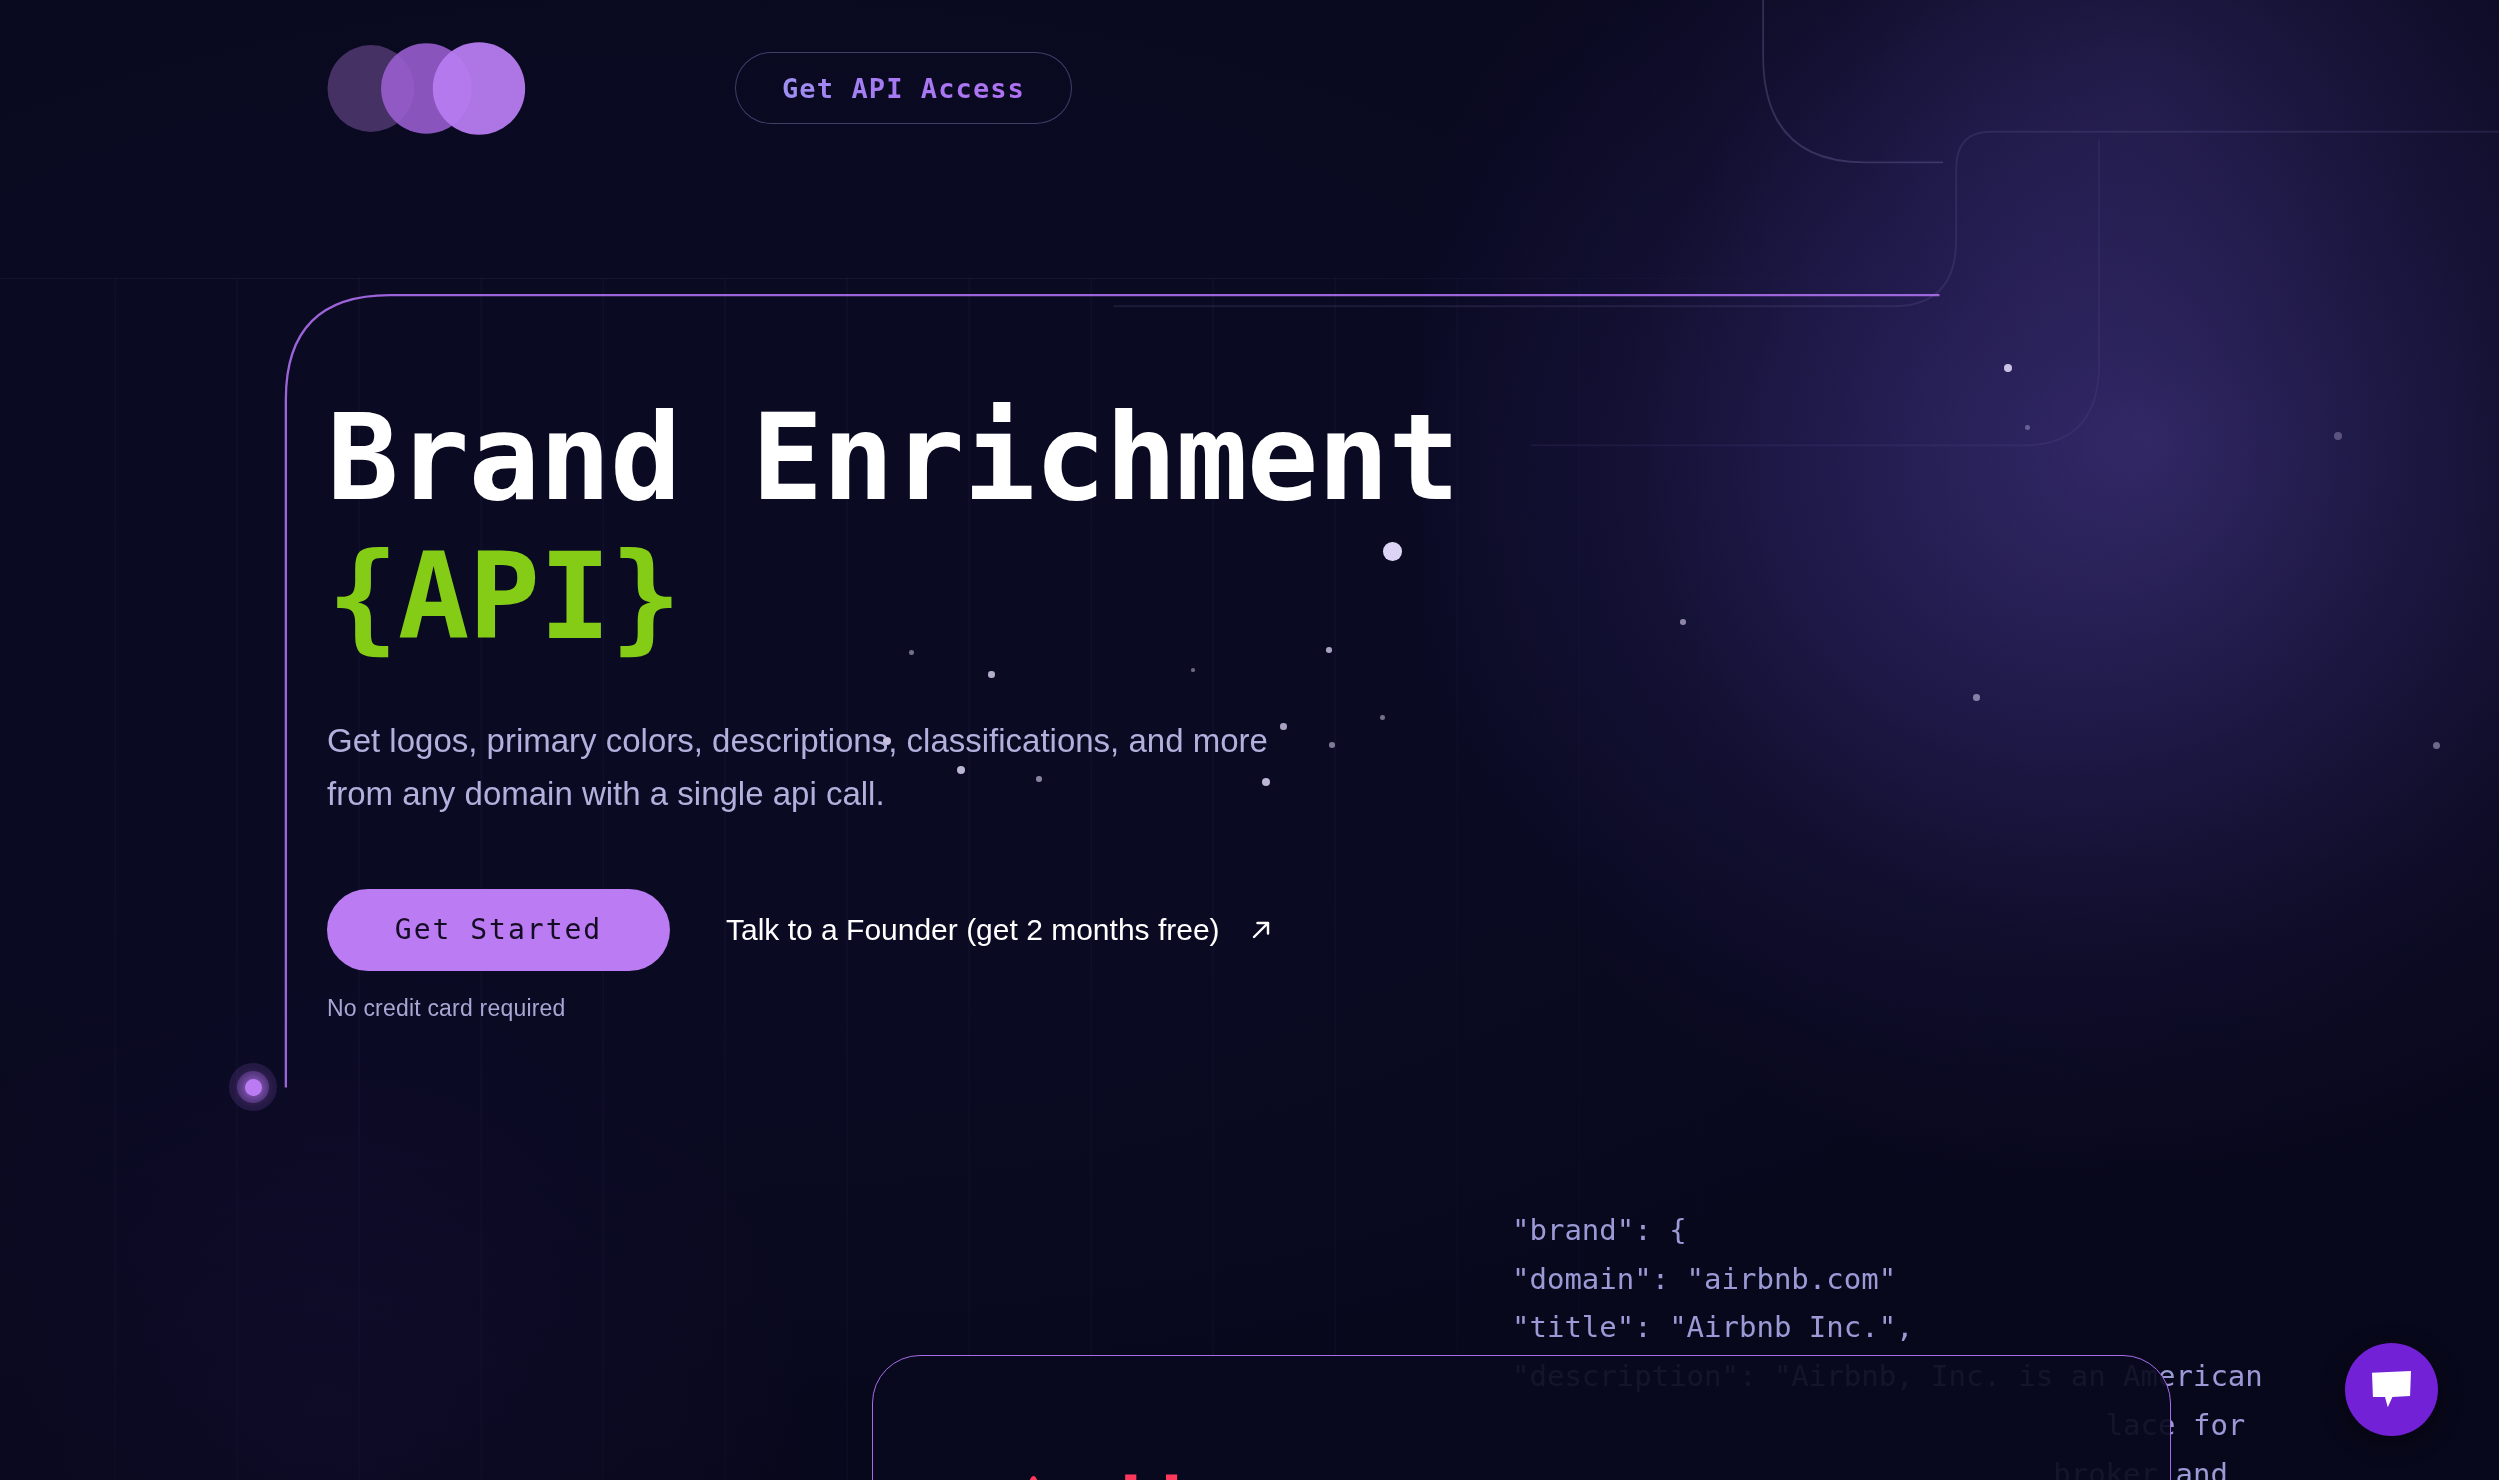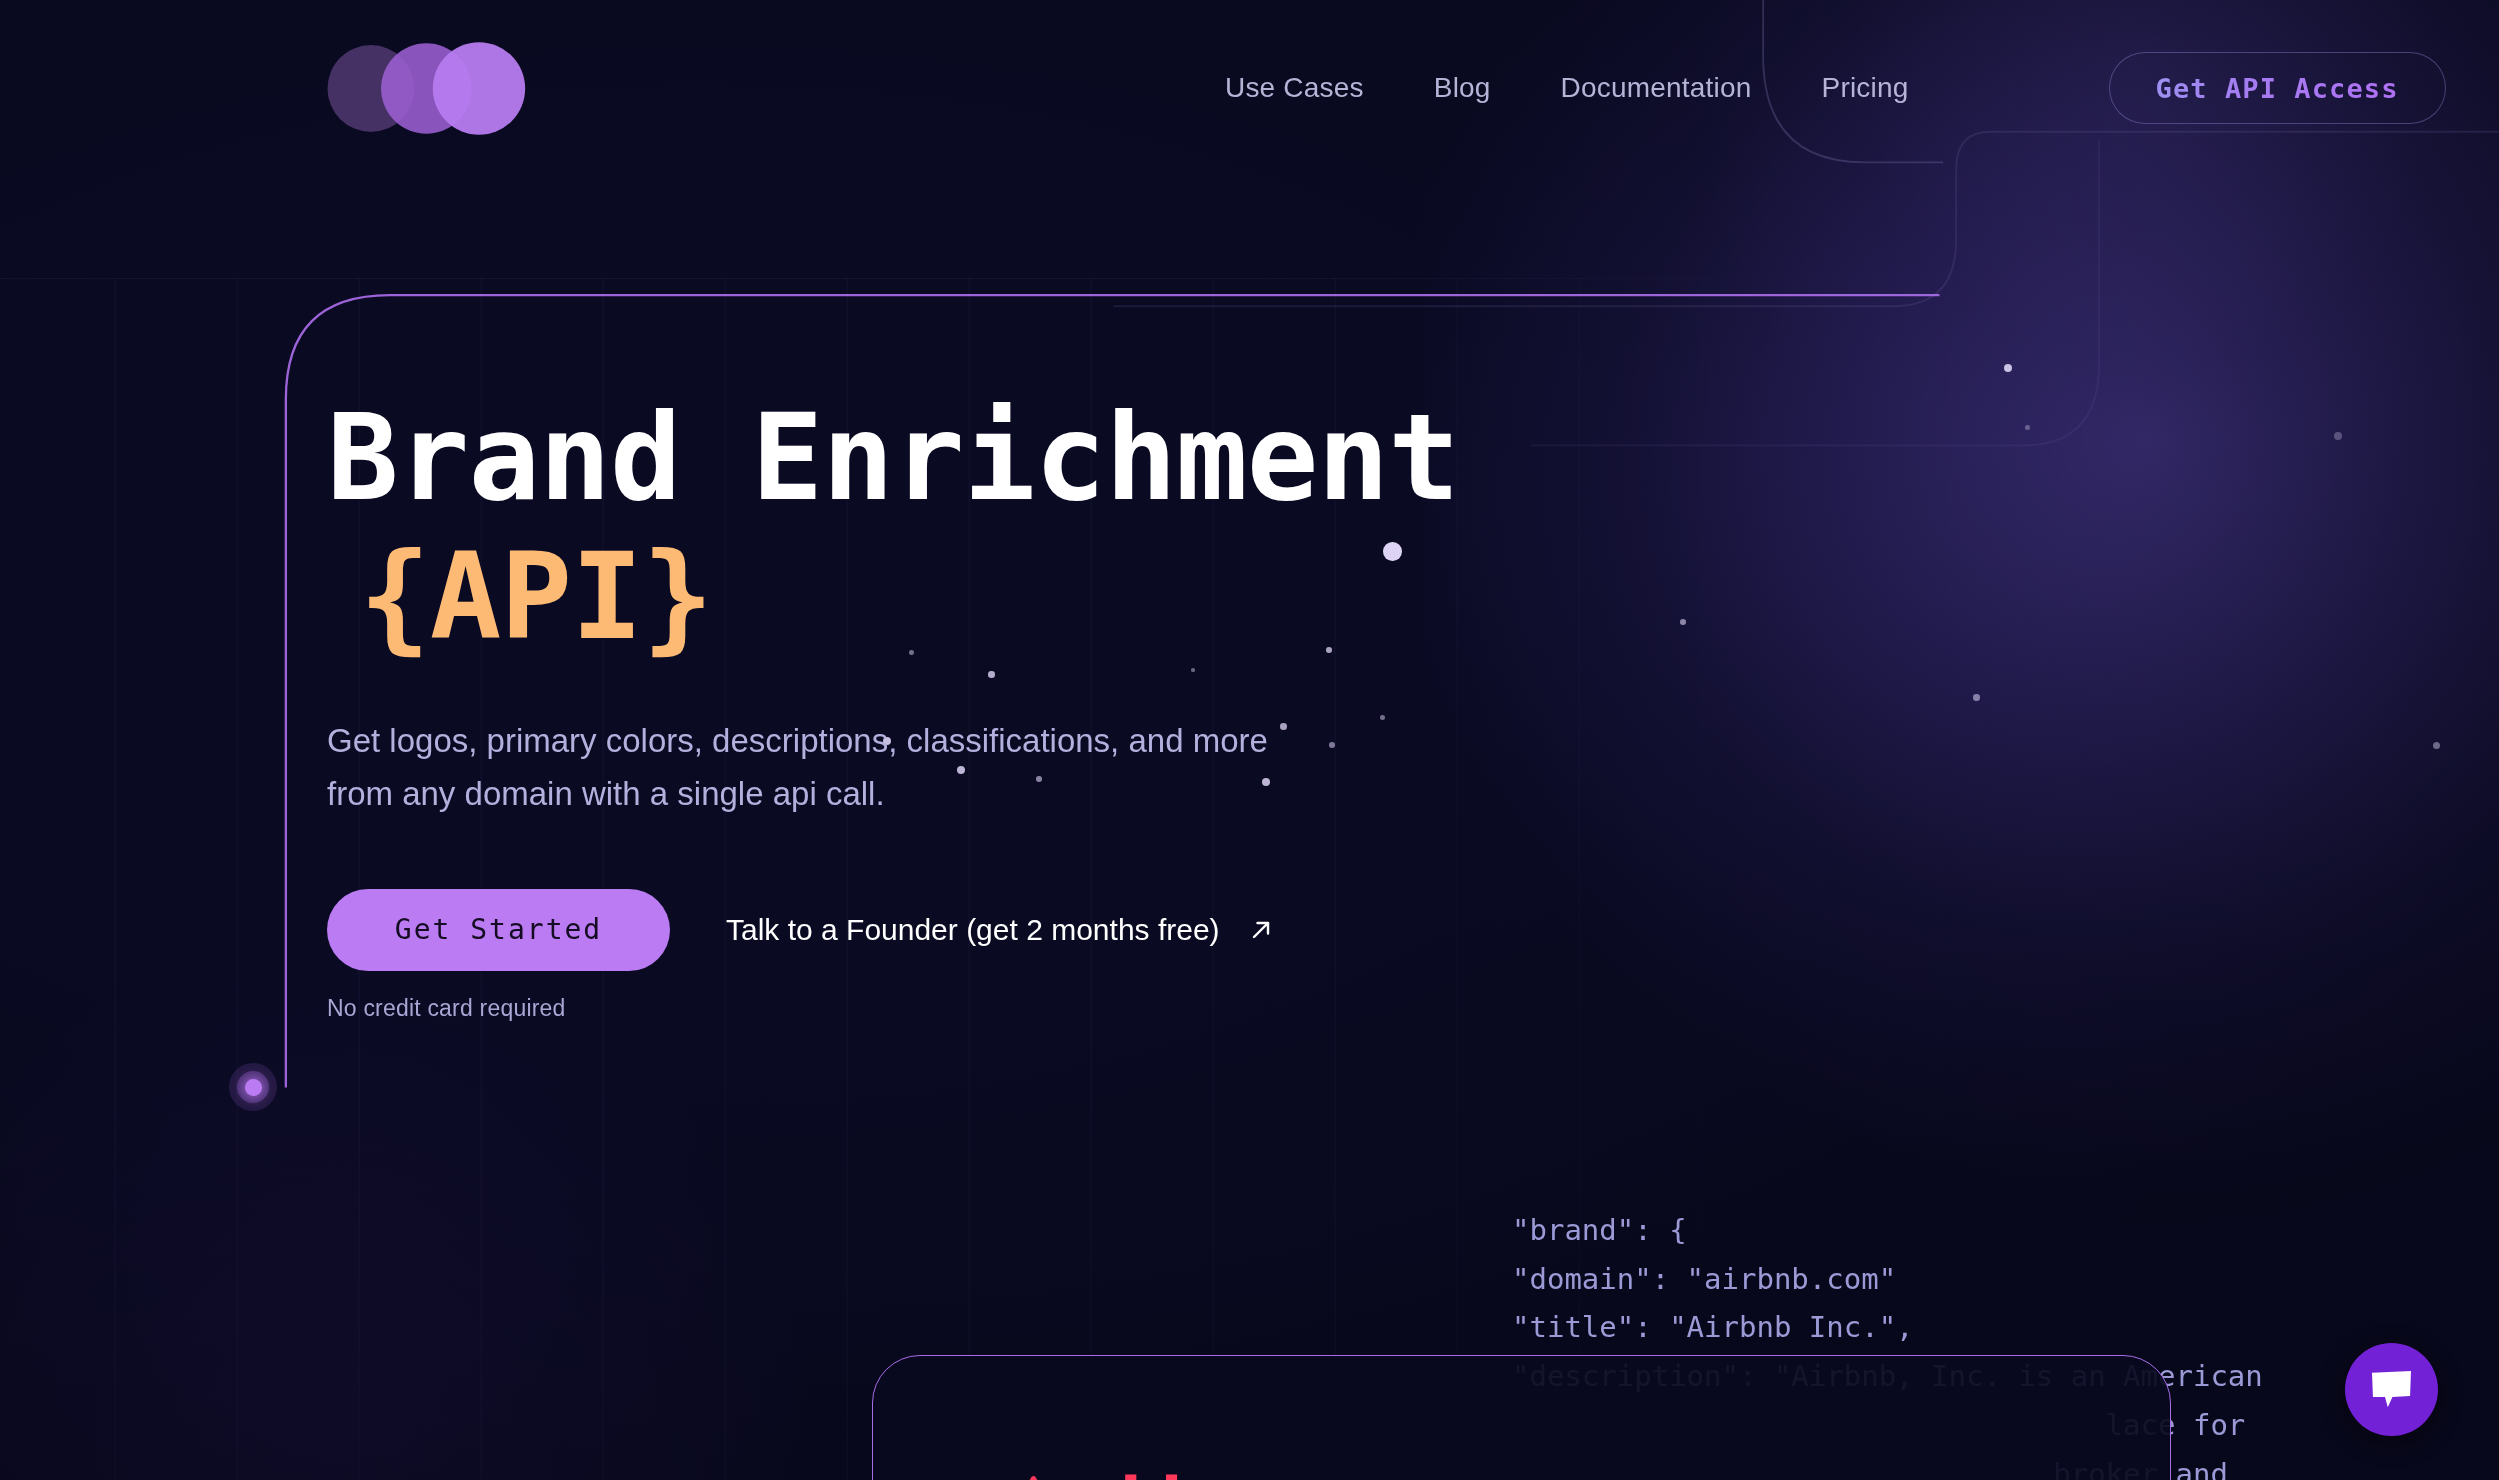--- a/index.html
+++ b/index.html
@@ -155,23 +155,22 @@
     font-family:"DejaVu Sans Mono", monospace;
     font-size:119px;
     line-height:1.0;
     font-weight:bold;
     color:#ffffff;
     letter-spacing:-0.9px;
     white-space:nowrap;
   }
   h1.headline .api-line {
     display:block;
-    color:#fdba74;
+    color:#84cc16;
     margin-top:20.4px;
-    margin-left:32px;
   }
 
   .sub {
     margin-top:58px;
     font-size:33px;
     line-height:1.58;
     color:#b3b0dd;
     max-width:965px;
   }
 
@@ -304,26 +303,20 @@
   <header class="header">
 
     <a class="logo">
       <svg width="243" height="109" viewBox="0 0 262 118" fill="none">
         <circle cx="47" cy="59" r="47" fill="#463165"></circle>
         <circle cx="107" cy="59" r="49" fill="#9b5fd0" fill-opacity="0.88"></circle>
         <circle cx="164" cy="59" r="50" fill="#b77bf0" fill-opacity="0.95"></circle>
       </svg>
     </a>
 
-    <nav class="nav">
-      <a>Use Cases</a>
-      <a>Blog</a>
-      <a>Documentation</a>
-      <a>Pricing</a>
-    </nav>
 
     <button class="api-btn">Get API Access</button>
   </header>
 
   <section class="hero">
 
 
     <h1 class="headline">
       <span>Brand Enrichment</span>
       <span class="api-line">{API}</span>

